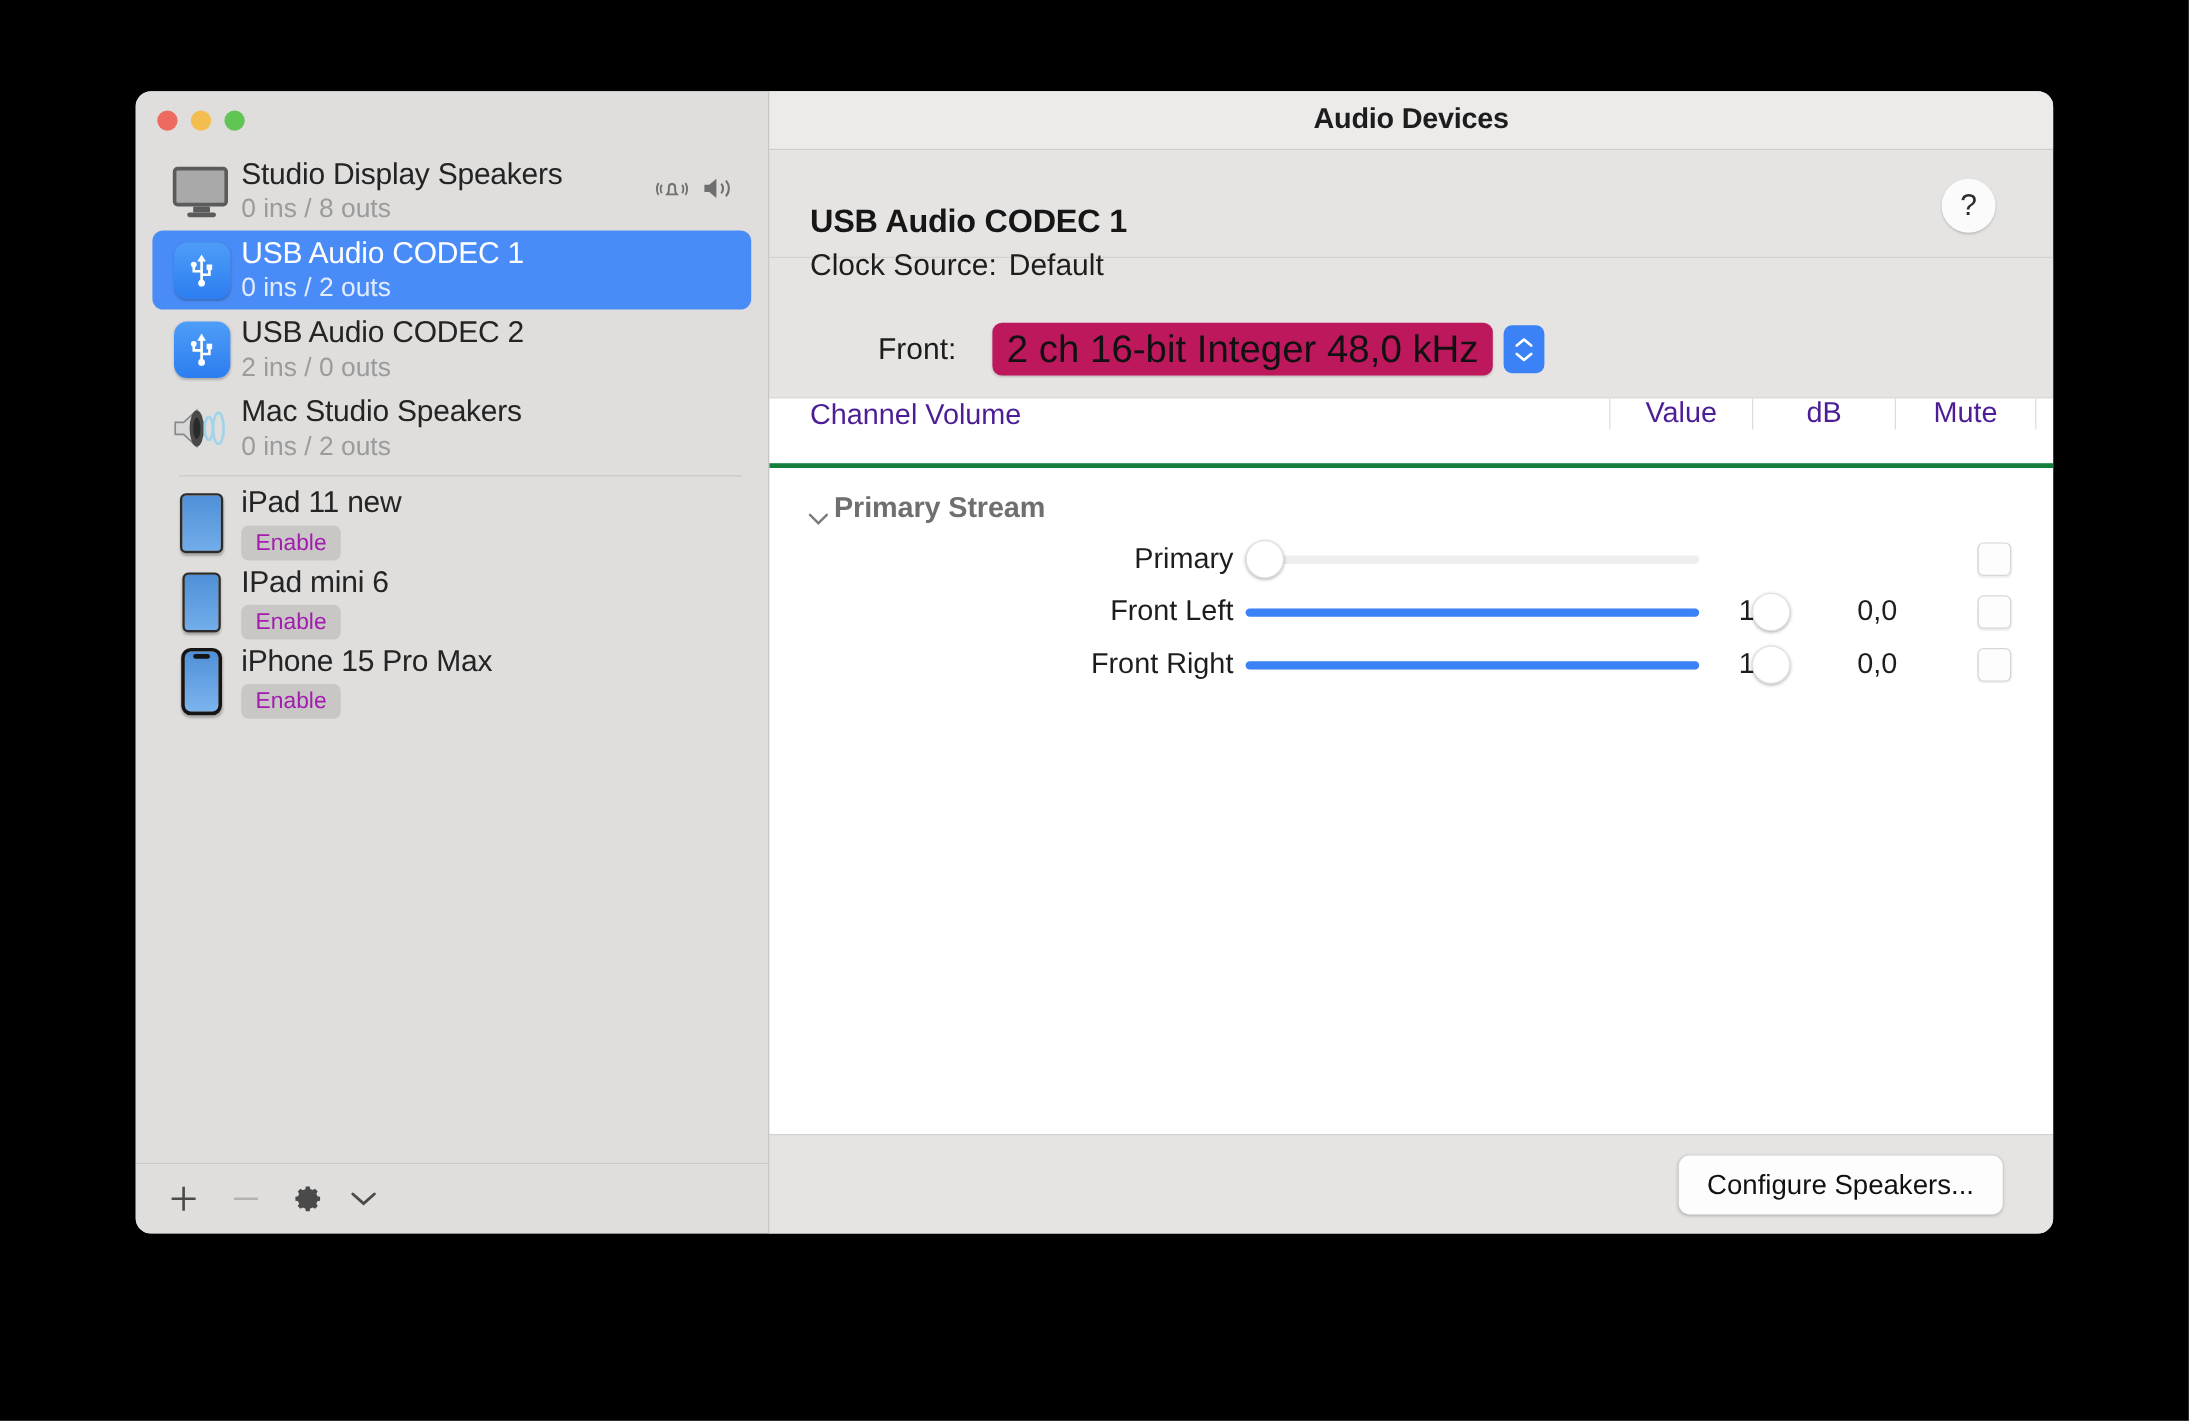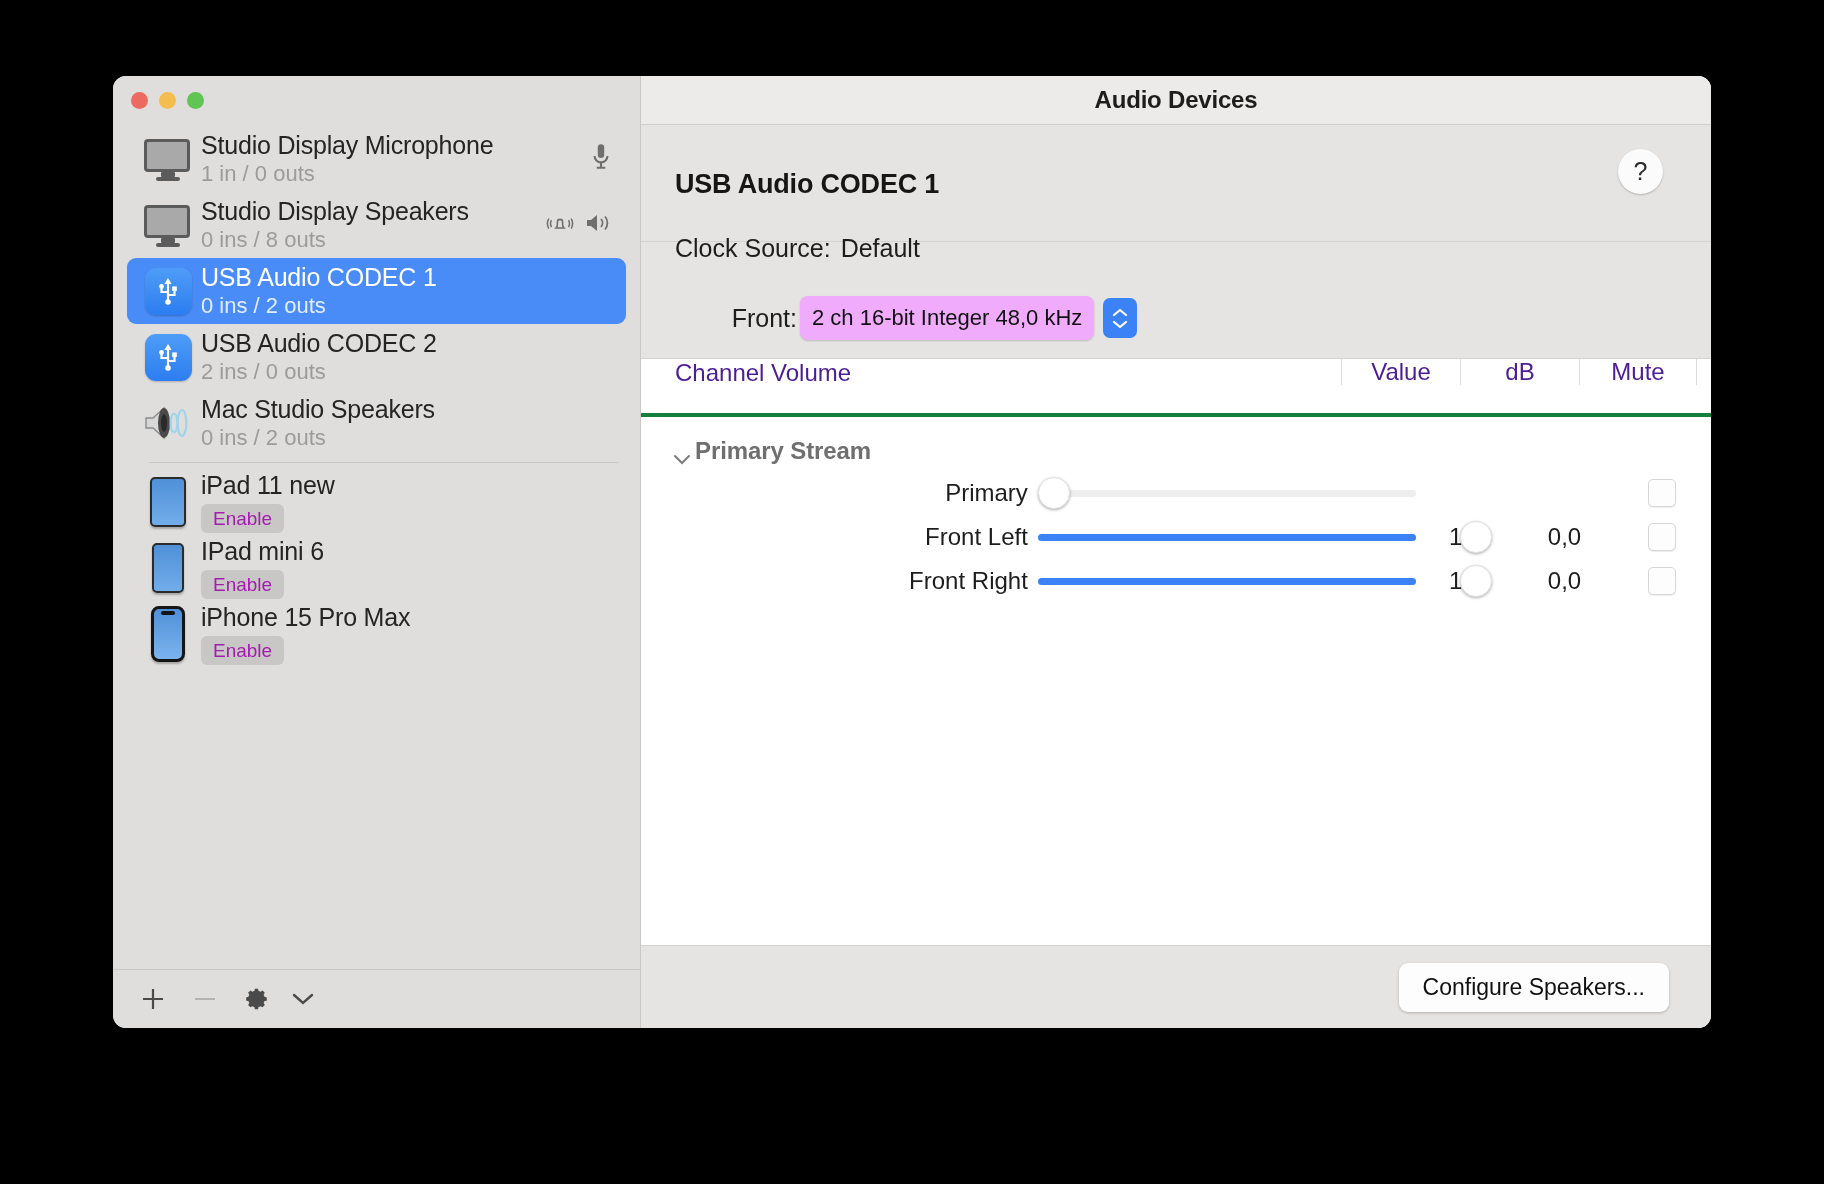--- a/index.html
+++ b/index.html
@@ -59,21 +59,21 @@
   
   .detail{flex:1;display:flex;flex-direction:column;background:#e6e4e2;min-width:0;}
   .titlebar{
     height:48px;flex:none;display:flex;align-items:center;justify-content:center;
     background:#ecebe9;border-bottom:1px solid #cfcdcb;
   }
   .wtitle{font-size:24px;color:#1d1d1d;font-weight:bold;letter-spacing:-.2px;}
 
   .dev-head{position:relative;padding:44px 0 0 34px;flex:none;}
   .dev-title{font-size:27px;font-weight:bold;color:#161616;letter-spacing:-.2px;}
-  .clock-row{margin-top:34px;font-size:25px;color:#1d1d1d;}
+  .clock-row{margin-top:7px;font-size:25px;color:#1d1d1d;}
   .clock-row .lbl{color:#1d1d1d;}
   .clock-row .val{margin-left:10px;}
   .help-btn{
     position:absolute;right:48px;top:24px;width:45px;height:45px;border-radius:50%;
     background:#fbfbfb;box-shadow:0 1px 2px rgba(0,0,0,.22);
     display:flex;align-items:center;justify-content:center;
     font-size:25px;color:#2b2b2b;
   }
 
   .seg-wrap{display:flex;justify-content:center;margin-top:22px;flex:none;}
@@ -87,22 +87,22 @@
 
   .io-body{
     flex:none;background:#e6e4e2;padding:14px 0 18px 0;border-top:1px solid #d4d2d0;margin-top:-22px;
     padding-top:36px;
   }
   .frow{display:flex;align-items:center;font-size:25px;color:#1d1d1d;margin-left:34px;}
   .frow .flbl{width:122px;text-align:right;}
   .frow .fval{margin-left:14px;}
   .frow.format{margin-top:18px;}
   .select{
-    margin-left:3px;display:flex;align-items:center;background:#f0abfc;border-radius:8px;
-    height:44px;padding:0 12px;box-shadow:0 1px 2px rgba(0,0,0,.18);font-size:22px;color:#111;
+    margin-left:30px;display:flex;align-items:center;background:#be185d;border-radius:8px;
+    height:44px;padding:0 12px;box-shadow:0 1px 2px rgba(0,0,0,.18);font-size:32px;color:#111;
   }
   .stepper{
     width:34px;height:40px;border-radius:7px;background:#3b82f6;margin-left:9px;
     display:flex;flex-direction:column;align-items:center;justify-content:center;gap:3px;flex:none;
   }
 
   
   .table-area{flex:1;background:#fff;border-top:1px solid #d4d2d0;display:flex;flex-direction:column;min-height:0;}
   .thead{
     height:54px;flex:none;display:flex;align-items:flex-start;border-bottom:4px solid #15803d;
@@ -178,43 +178,20 @@
   <div class="sidebar">
 
     <div class="traffic">
       <div class="light red"></div>
       <div class="light yellow"></div>
       <div class="light green"></div>
     </div>
 
     <div class="devlist">
 
-      <div class="devrow">
-        <div class="devicon">
-          <div class="mon">
-              <div class="scr"></div>
-              <div class="stand"></div>
-              <div class="base"></div>
-            </div>
-        </div>
-        <div class="devtext">
-          <div class="devname">Studio Display Microphone</div>
-          <div class="devsub">1 in / 0 outs</div>
-        </div>
-        <div class="devmeta">
-          <span>
-            <svg width="26" height="30" viewBox="0 0 24 28">
-                <rect x="9" y="2" width="6" height="13" rx="3" fill="#6f6f6f"></rect>
-                <path d="M6 13a6 6 0 0 0 12 0" fill="none" stroke="#6f6f6f" stroke-width="2"></path>
-                <line x1="12" y1="19" x2="12" y2="24" stroke="#6f6f6f" stroke-width="2"></line>
-                <line x1="8" y1="24" x2="16" y2="24" stroke="#6f6f6f" stroke-width="2"></line>
-              </svg>
-          </span>
-        </div>
-      </div>
 
       <div class="devrow">
         <div class="devicon">
           <div class="mon">
               <div class="scr"></div>
               <div class="stand"></div>
               <div class="base"></div>
             </div>
         </div>
         <div class="devtext">

